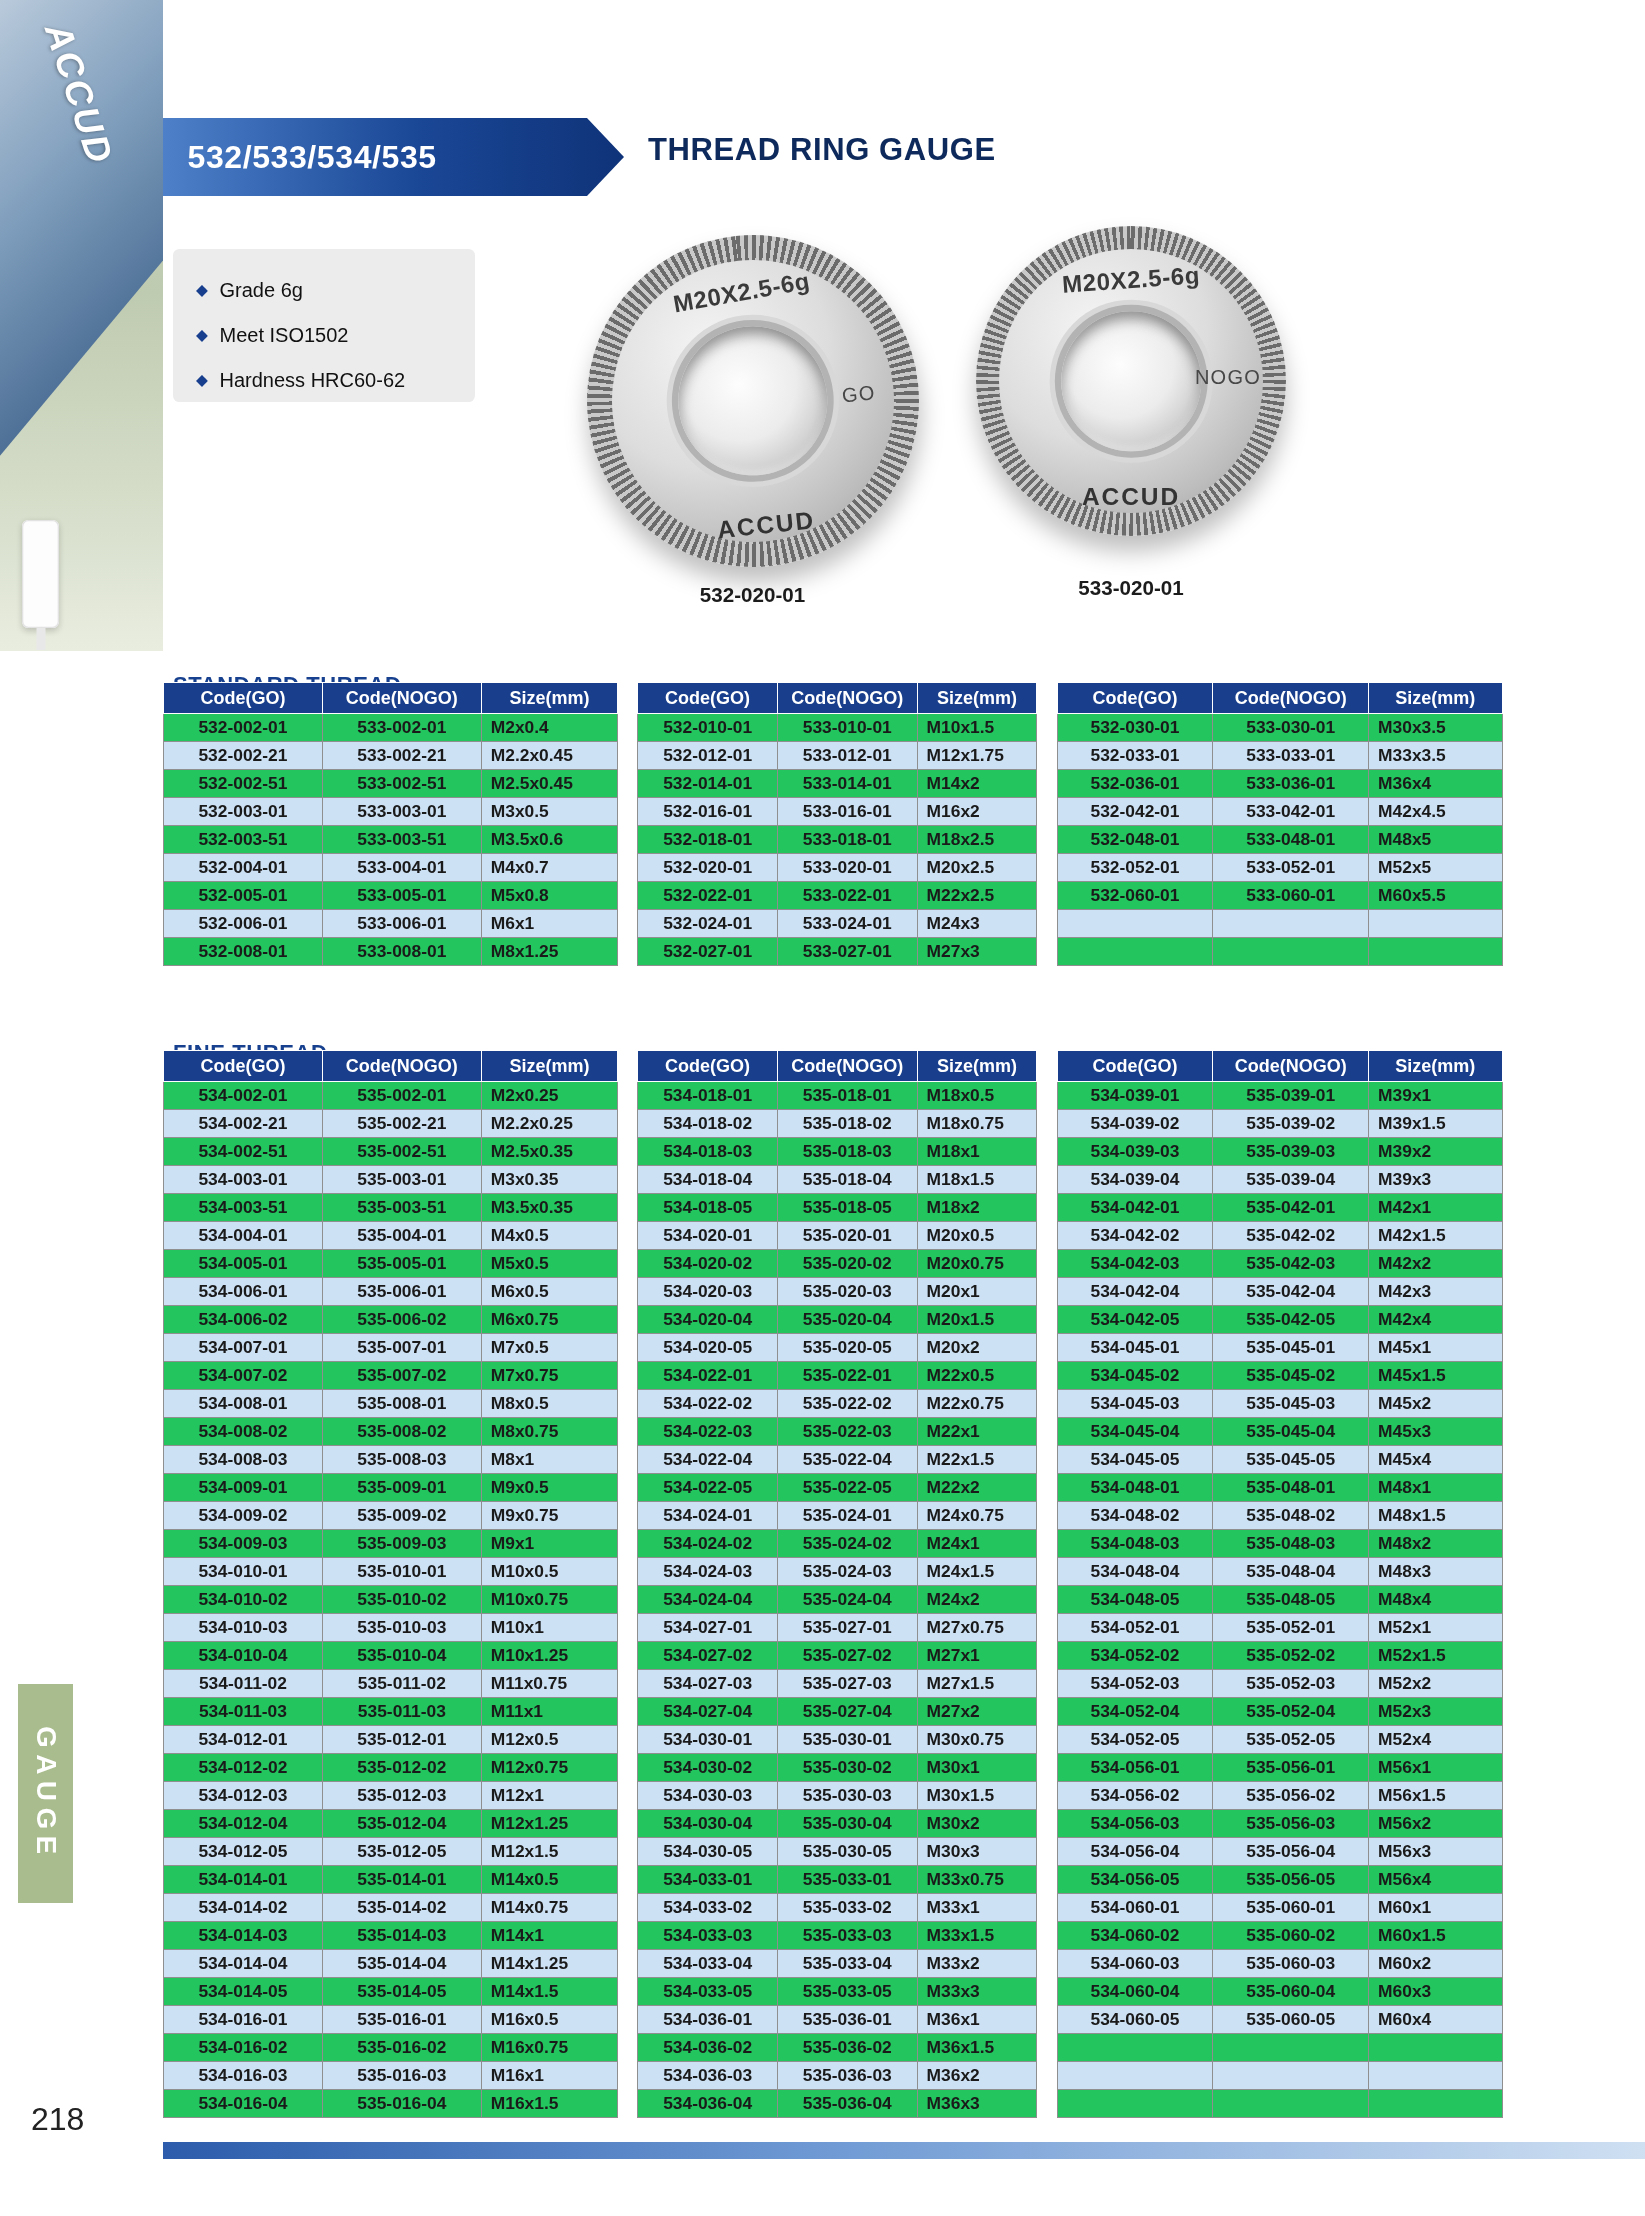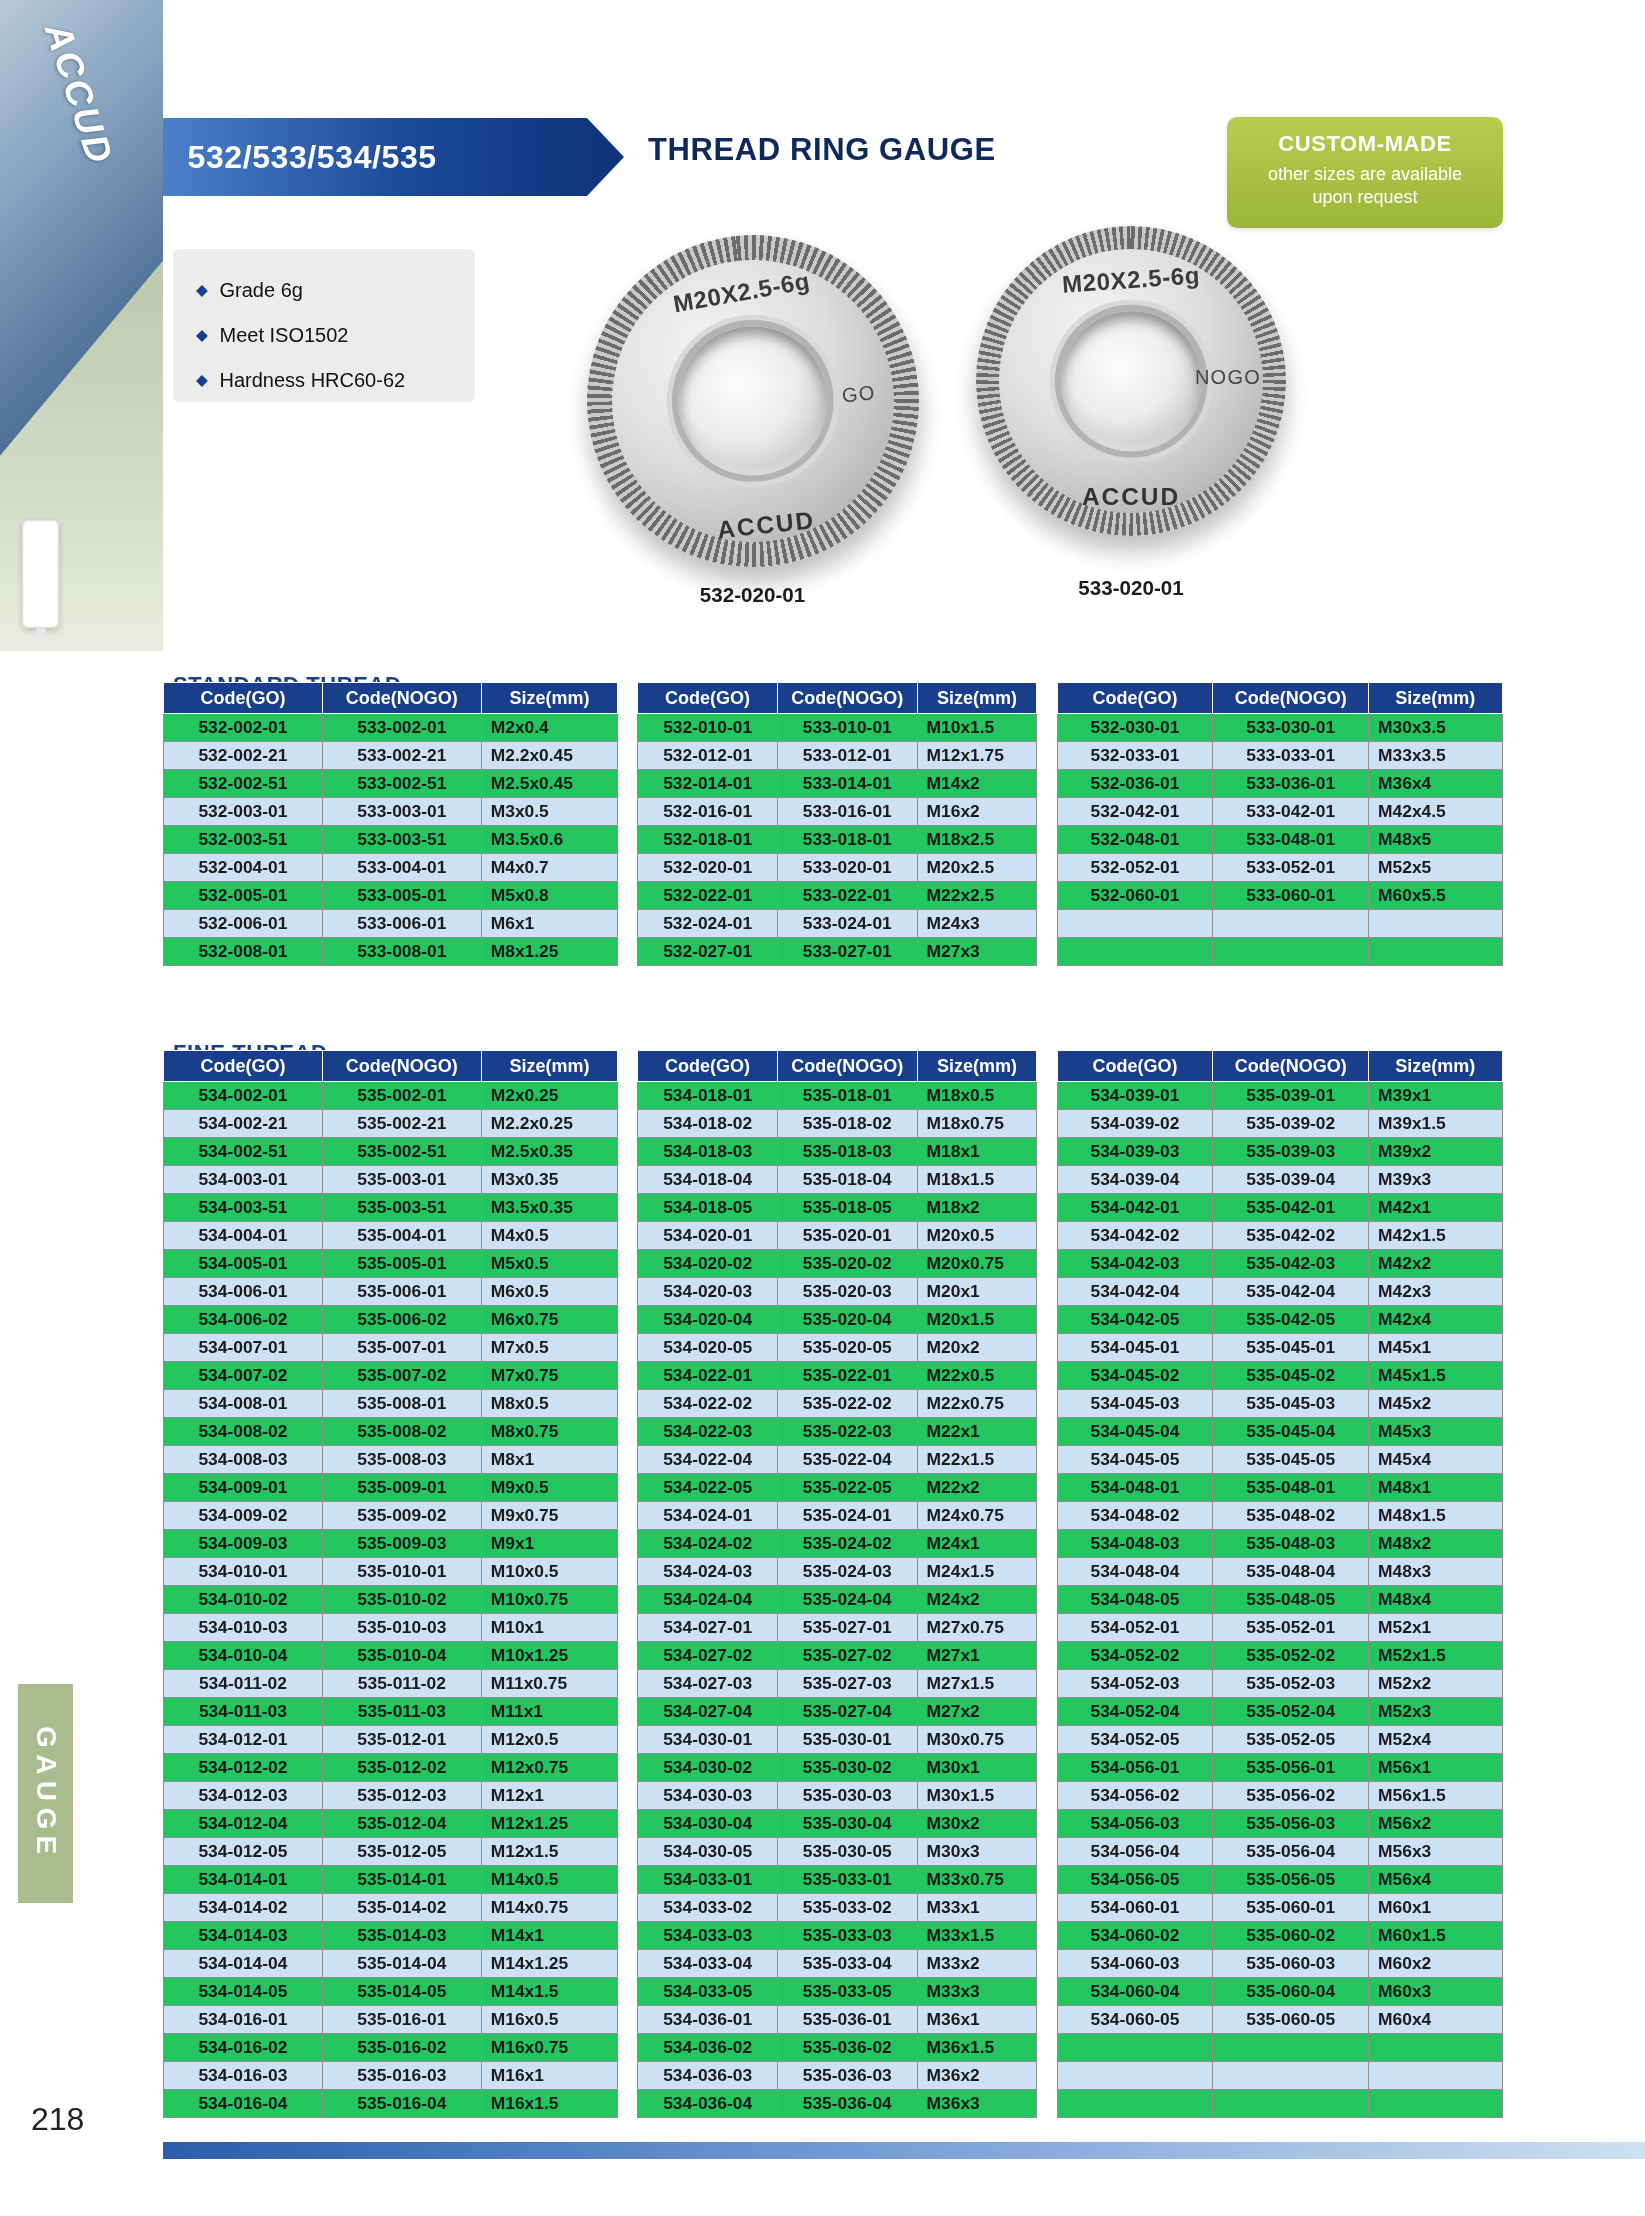--- a/index.html
+++ b/index.html
@@ -111,24 +111,20 @@
     <div class="gauge-tab">
       <span>GAUGE</span>
     </div>
     <div class="page-num">218</div>
   </aside>
 
   <div class="model-banner">
     <span>532/533/534/535</span>
   </div>
   <h1 class="page-title">THREAD RING GAUGE</h1>
-  <div class="badge">
-    <div class="badge-title">CUSTOM-MADE</div>
-    <div class="badge-sub">other sizes are available upon request</div>
-  </div>
 
   <div class="features">
     <div class="feature">
       <span class="bullet">◆</span>
       <span class="label">Grade 6g</span>
     </div>
     <div class="feature">
       <span class="bullet">◆</span>
       <span class="label">Meet ISO1502</span>
     </div>

